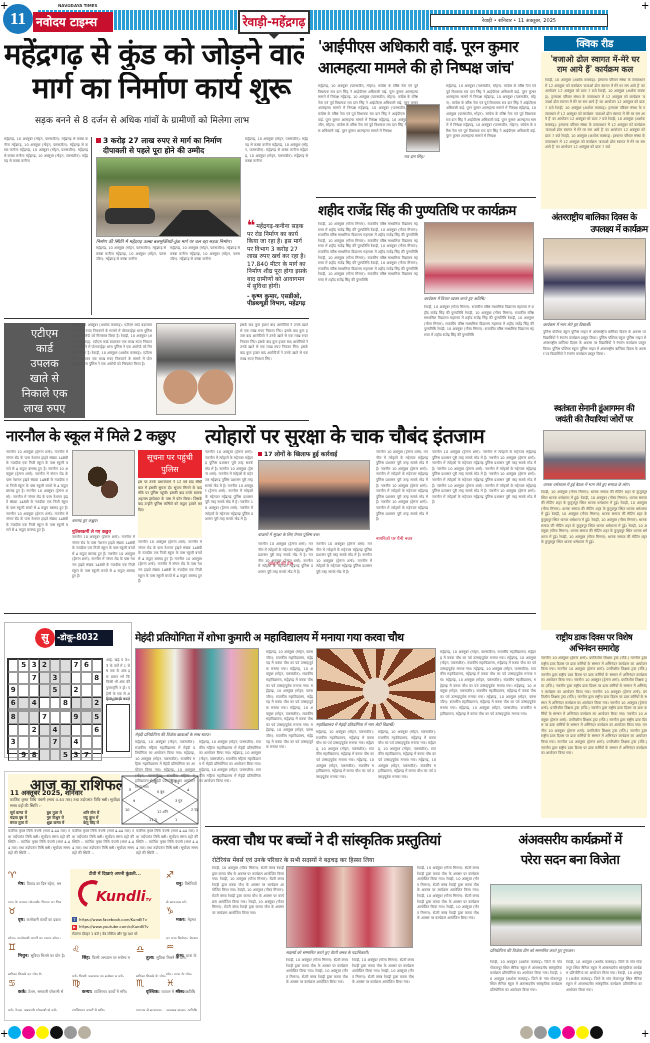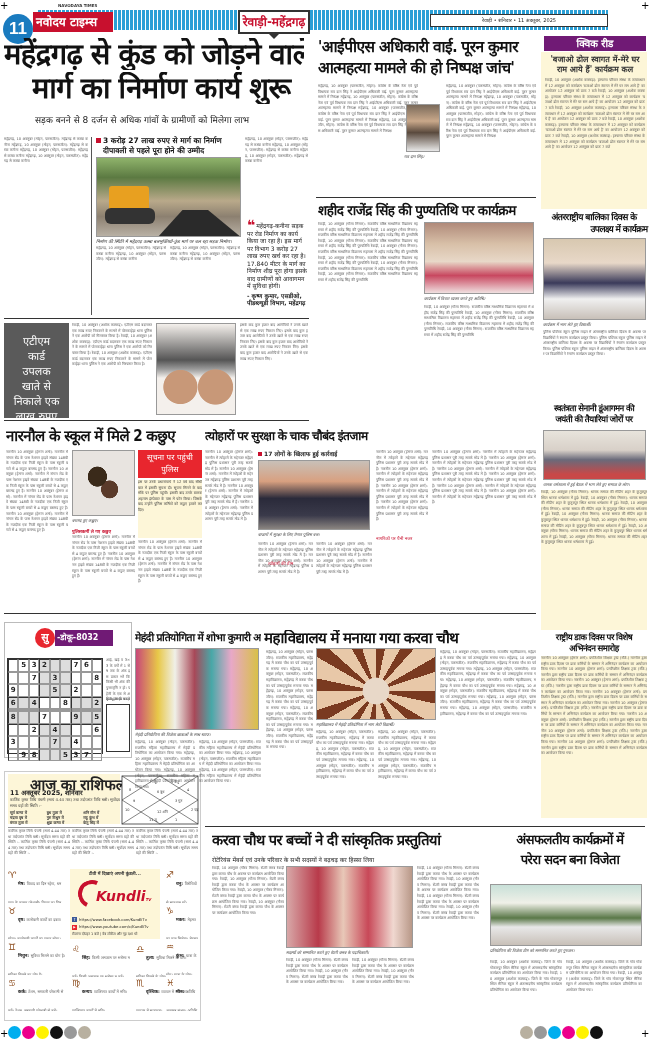--- a/index.html
+++ b/index.html
@@ -10,21 +10,21 @@
 .hl{font-family:"DejaVu Sans Condensed","DejaVu Sans",sans-serif;font-weight:bold;color:#111;letter-spacing:-0.5px;white-space:nowrap;overflow:hidden}
 .photo{overflow:hidden;border:1px solid #999}
 .cap{font-size:4.5px;font-style:italic;color:#333;white-space:nowrap;overflow:hidden}
 .rule{background:#333;height:1px}
 .vrule{background:#555;width:1px}
 .box-y{background:#fdf6d8}
 .crop{position:absolute;font-size:10px;color:#000}
 .dot{display:inline-block;width:13px;height:13px;border-radius:50%;margin-right:1px}
 
 #hdr-band{left:38px;top:10px;width:570px;height:20px;background:repeating-linear-gradient(90deg,#2a9fd6 0 3px,#fff 3px 4px)}
-#logo-circle{left:3px;top:14px;width:30px;height:30px;border-radius:50%;background:#1a7bbf;color:#fff;font-weight:bold;font-size:17px;text-align:center;line-height:30px;font-family:Liberation Sans, sans-serif}
+#logo-circle{left:3px;top:4px;width:30px;height:30px;border-radius:50%;background:#1a7bbf;color:#fff;font-weight:bold;font-size:17px;text-align:center;line-height:30px;font-family:Liberation Serif, serif}
 #logo-box{left:33px;top:12px;width:80px;height:20px;background:#c8102e;color:#fff;font-weight:bold;font-size:12px;line-height:20px;padding-left:3px;white-space:nowrap;overflow:hidden}
 #logo-tag{left:58px;top:3px;font-size:4px;color:#333;font-weight:bold}
 #edition{left:238px;top:10px;width:72px;height:24px;background:#fff;border:2px solid #333;color:#c8102e;font-weight:bold;font-size:12px;text-align:center;line-height:20px;white-space:nowrap}
 #edition:after{content:"";position:absolute;left:28px;bottom:-7px;border:6px solid transparent;border-top-color:#333;border-bottom:0}
 #dateline{left:430px;top:14px;width:178px;height:13px;background:#fff;border:1px solid #333;font-size:5px;line-height:11px;text-align:center;color:#222;white-space:nowrap}
 
 #sudoku{left:7px;top:658px;width:96px;height:96px;border:1.5px solid #333;display:grid;grid-template-columns:repeat(9,1fr);grid-template-rows:repeat(9,1fr)}
 #sudoku .c{border:0.5px solid #999;font-size:7px;font-weight:bold;text-align:center;line-height:10.5px;color:#222}
 #sudoku .g{background:#ddd}
 </style>
@@ -71,21 +71,21 @@
 <div class="rule abs" style="left:4px;top:318px;width:305px"></div>
 
 <div class="abs hl" style="left:318px;top:37px;width:218px;font-size:15.5px;line-height:20px">'आईपीएस अधिकारी वाई. पूरन कुमार</div>
 <div class="abs hl" style="left:318px;top:58px;width:218px;font-size:15.5px;line-height:20px">आत्महत्या मामले की हो निष्पक्ष जांच'</div>
 <div class="abs txt" style="left:318px;top:84px;width:100px;height:110px"><span>महेंद्रगढ़, 10 अक्तूबर (पारसजीत, मोहन): कांग्रेस के वरिष्ठ नेता एवं पूर्व विधायक राव दान सिंह ने आईपीएस अधिकारी वाई. पूरन कुमार आत्महत्या मामले में निष्पक्ष</span> <span>महेंद्रगढ़, 10 अक्तूबर (पारसजीत, मोहन): कांग्रेस के वरिष्ठ नेता एवं पूर्व विधायक राव दान सिंह ने आईपीएस अधिकारी वाई. पूरन कुमार आत्महत्या मामले में निष्पक्ष</span> <span>महेंद्रगढ़, 10 अक्तूबर (पारसजीत, मोहन): कांग्रेस के वरिष्ठ नेता एवं पूर्व विधायक राव दान सिंह ने आईपीएस अधिकारी वाई. पूरन कुमार आत्महत्या मामले में निष्पक्ष</span> <span>महेंद्रगढ़, 10 अक्तूबर (पारसजीत, मोहन): कांग्रेस के वरिष्ठ नेता एवं पूर्व विधायक राव दान सिंह ने आईपीएस अधिकारी वाई. पूरन कुमार आत्महत्या मामले में निष्पक्ष</span></div>
 <div class="abs photo" style="left:406px;top:104px;width:34px;height:48px;background:linear-gradient(180deg,#7a6a5a 0%,#c9a88a 35%,#5a4a3e 60%,#e8e8e8 100%)"></div>
 <div class="abs cap" style="left:404px;top:154px;width:40px;font-size:4px">राव दान सिंह।</div>
 <div class="abs txt" style="left:446px;top:84px;width:90px;height:110px"><span>महेंद्रगढ़, 10 अक्तूबर (पारसजीत, मोहन): कांग्रेस के वरिष्ठ नेता एवं पूर्व विधायक राव दान सिंह ने आईपीएस अधिकारी वाई. पूरन कुमार आत्महत्या मामले में निष्पक्ष</span> <span>महेंद्रगढ़, 10 अक्तूबर (पारसजीत, मोहन): कांग्रेस के वरिष्ठ नेता एवं पूर्व विधायक राव दान सिंह ने आईपीएस अधिकारी वाई. पूरन कुमार आत्महत्या मामले में निष्पक्ष</span> <span>महेंद्रगढ़, 10 अक्तूबर (पारसजीत, मोहन): कांग्रेस के वरिष्ठ नेता एवं पूर्व विधायक राव दान सिंह ने आईपीएस अधिकारी वाई. पूरन कुमार आत्महत्या मामले में निष्पक्ष</span> <span>महेंद्रगढ़, 10 अक्तूबर (पारसजीत, मोहन): कांग्रेस के वरिष्ठ नेता एवं पूर्व विधायक राव दान सिंह ने आईपीएस अधिकारी वाई. पूरन कुमार आत्महत्या मामले में निष्पक्ष</span></div>
 <div class="rule abs" style="left:316px;top:197px;width:220px"></div>
 
-<div class="abs" style="left:544px;top:36px;width:102px;height:15px;background:#701a75;color:#fff;font-weight:bold;font-size:10px;text-align:center;line-height:15px">क्विक रीड</div>
+<div class="abs" style="left:544px;top:36px;width:102px;height:15px;background:#0369a1;color:#fff;font-weight:bold;font-size:10px;text-align:center;line-height:15px">क्विक रीड</div>
 <div class="abs box-y" style="left:541px;top:52px;width:106px;height:157px"></div>
 <div class="abs" style="left:545px;top:55px;width:100px;font-size:8px;line-height:10px;font-weight:bold;color:#333;text-align:center">'बजाओ ढोल स्वागत में-मेरे घर राम आये हैं' कार्यक्रम कल</div>
 <div class="abs txt" style="left:545px;top:78px;width:100px;height:128px"><span>रेवाड़ी, 10 अक्तूबर (अशोक कक्कड़): हरयाणा परिवार संस्था के तत्वावधान में 12 अक्तूबर को कार्यक्रम 'बजाओ ढोल स्वागत में मेरे घर राम आये हैं' का आयोजन 12 अक्तूबर को प्रातः 7 बजे</span> <span>रेवाड़ी, 10 अक्तूबर (अशोक कक्कड़): हरयाणा परिवार संस्था के तत्वावधान में 12 अक्तूबर को कार्यक्रम 'बजाओ ढोल स्वागत में मेरे घर राम आये हैं' का आयोजन 12 अक्तूबर को प्रातः 7 बजे</span> <span>रेवाड़ी, 10 अक्तूबर (अशोक कक्कड़): हरयाणा परिवार संस्था के तत्वावधान में 12 अक्तूबर को कार्यक्रम 'बजाओ ढोल स्वागत में मेरे घर राम आये हैं' का आयोजन 12 अक्तूबर को प्रातः 7 बजे</span> <span>रेवाड़ी, 10 अक्तूबर (अशोक कक्कड़): हरयाणा परिवार संस्था के तत्वावधान में 12 अक्तूबर को कार्यक्रम 'बजाओ ढोल स्वागत में मेरे घर राम आये हैं' का आयोजन 12 अक्तूबर को प्रातः 7 बजे</span> <span>रेवाड़ी, 10 अक्तूबर (अशोक कक्कड़): हरयाणा परिवार संस्था के तत्वावधान में 12 अक्तूबर को कार्यक्रम 'बजाओ ढोल स्वागत में मेरे घर राम आये हैं' का आयोजन 12 अक्तूबर को प्रातः 7 बजे</span></div>
 
 <div class="abs hl" style="left:318px;top:201px;width:218px;font-size:13.5px;line-height:18px">शहीद राजेंद्र सिंह की पुण्यतिथि पर कार्यक्रम</div>
 <div class="abs txt" style="left:318px;top:222px;width:100px;height:195px"><span>रेवाड़ी, 10 अक्तूबर (गौरव मित्तल): राजकीय वरिष्ठ माध्यमिक विद्यालय महराणा में शहीद राजेंद्र सिंह की पुण्यतिथि</span> <span>रेवाड़ी, 10 अक्तूबर (गौरव मित्तल): राजकीय वरिष्ठ माध्यमिक विद्यालय महराणा में शहीद राजेंद्र सिंह की पुण्यतिथि</span> <span>रेवाड़ी, 10 अक्तूबर (गौरव मित्तल): राजकीय वरिष्ठ माध्यमिक विद्यालय महराणा में शहीद राजेंद्र सिंह की पुण्यतिथि</span> <span>रेवाड़ी, 10 अक्तूबर (गौरव मित्तल): राजकीय वरिष्ठ माध्यमिक विद्यालय महराणा में शहीद राजेंद्र सिंह की पुण्यतिथि</span> <span>रेवाड़ी, 10 अक्तूबर (गौरव मित्तल): राजकीय वरिष्ठ माध्यमिक विद्यालय महराणा में शहीद राजेंद्र सिंह की पुण्यतिथि</span> <span>रेवाड़ी, 10 अक्तूबर (गौरव मित्तल): राजकीय वरिष्ठ माध्यमिक विद्यालय महराणा में शहीद राजेंद्र सिंह की पुण्यतिथि</span> <span>रेवाड़ी, 10 अक्तूबर (गौरव मित्तल): राजकीय वरिष्ठ माध्यमिक विद्यालय महराणा में शहीद राजेंद्र सिंह की पुण्यतिथि</span></div>
 <div class="abs photo" style="left:424px;top:222px;width:110px;height:72px;background:linear-gradient(180deg,#b08a7a 0%,#d8c0a8 30%,#e8d8c8 55%,#c84860 75%,#f0e0e0 100%)"></div>
 <div class="abs cap" style="left:424px;top:296px;width:110px;font-size:4px">कार्यक्रम में विचार व्यक्त करते हुए अतिथि।</div>
 <div class="abs txt" style="left:424px;top:305px;width:110px;height:112px"><span>रेवाड़ी, 10 अक्तूबर (गौरव मित्तल): राजकीय वरिष्ठ माध्यमिक विद्यालय महराणा में शहीद राजेंद्र सिंह की पुण्यतिथि</span> <span>रेवाड़ी, 10 अक्तूबर (गौरव मित्तल): राजकीय वरिष्ठ माध्यमिक विद्यालय महराणा में शहीद राजेंद्र सिंह की पुण्यतिथि</span> <span>रेवाड़ी, 10 अक्तूबर (गौरव मित्तल): राजकीय वरिष्ठ माध्यमिक विद्यालय महराणा में शहीद राजेंद्र सिंह की पुण्यतिथि</span> <span>रेवाड़ी, 10 अक्तूबर (गौरव मित्तल): राजकीय वरिष्ठ माध्यमिक विद्यालय महराणा में शहीद राजेंद्र सिंह की पुण्यतिथि</span></div>
 
@@ -98,21 +98,21 @@
 <div class="abs hl" style="left:541px;top:403px;width:106px;font-size:8.5px;line-height:11px;text-align:center">स्वतंत्रता सेनानी डूंआगमन की</div>
 <div class="abs hl" style="left:541px;top:414px;width:106px;font-size:8.5px;line-height:11px;text-align:center">जयंती की तैयारियां जोरों पर</div>
 <div class="abs photo" style="left:543px;top:430px;width:103px;height:50px;background:linear-gradient(180deg,#e8e4dc 0%,#d8d0c8 40%,#6a6a7a 60%,#c84848 90%)"></div>
 <div class="abs cap" style="left:543px;top:482px;width:103px;font-size:4px">धानक धर्मशाला में हुई बैठक में भाग लेते हुए समाज के लोग।</div>
 <div class="abs txt box-y" style="left:541px;top:490px;width:106px;height:140px"><span>रेवाड़ी, 10 अक्तूबर (गौरव मित्तल): धानक समाज की मीटिंग शहर के कुतुबपुर स्थित धानक धर्मशाला में हुई।</span> <span>रेवाड़ी, 10 अक्तूबर (गौरव मित्तल): धानक समाज की मीटिंग शहर के कुतुबपुर स्थित धानक धर्मशाला में हुई।</span> <span>रेवाड़ी, 10 अक्तूबर (गौरव मित्तल): धानक समाज की मीटिंग शहर के कुतुबपुर स्थित धानक धर्मशाला में हुई।</span> <span>रेवाड़ी, 10 अक्तूबर (गौरव मित्तल): धानक समाज की मीटिंग शहर के कुतुबपुर स्थित धानक धर्मशाला में हुई।</span> <span>रेवाड़ी, 10 अक्तूबर (गौरव मित्तल): धानक समाज की मीटिंग शहर के कुतुबपुर स्थित धानक धर्मशाला में हुई।</span> <span>रेवाड़ी, 10 अक्तूबर (गौरव मित्तल): धानक समाज की मीटिंग शहर के कुतुबपुर स्थित धानक धर्मशाला में हुई।</span> <span>रेवाड़ी, 10 अक्तूबर (गौरव मित्तल): धानक समाज की मीटिंग शहर के कुतुबपुर स्थित धानक धर्मशाला में हुई।</span></div>
 
 <div class="abs hl" style="left:541px;top:632px;width:106px;font-size:8.5px;line-height:11px;text-align:center">राष्ट्रीय डाक दिवस पर विशेष</div>
 <div class="abs hl" style="left:541px;top:643px;width:106px;font-size:8.5px;line-height:11px;text-align:center">अभिनंदन समारोह</div>
 <div class="abs txt box-y" style="left:541px;top:656px;width:106px;height:162px"><span>नारनौल 10 अक्तूबर (हेमन्त शर्मा): प्रगतिशील शिक्षक ट्रस्ट (रजि.) नारनौल द्वारा राष्ट्रीय डाक दिवस पर डाक कर्मियों के सम्मान में अभिनंदन कार्यक्रम का आयोजन किया गया।</span> <span>नारनौल 10 अक्तूबर (हेमन्त शर्मा): प्रगतिशील शिक्षक ट्रस्ट (रजि.) नारनौल द्वारा राष्ट्रीय डाक दिवस पर डाक कर्मियों के सम्मान में अभिनंदन कार्यक्रम का आयोजन किया गया।</span> <span>नारनौल 10 अक्तूबर (हेमन्त शर्मा): प्रगतिशील शिक्षक ट्रस्ट (रजि.) नारनौल द्वारा राष्ट्रीय डाक दिवस पर डाक कर्मियों के सम्मान में अभिनंदन कार्यक्रम का आयोजन किया गया।</span> <span>नारनौल 10 अक्तूबर (हेमन्त शर्मा): प्रगतिशील शिक्षक ट्रस्ट (रजि.) नारनौल द्वारा राष्ट्रीय डाक दिवस पर डाक कर्मियों के सम्मान में अभिनंदन कार्यक्रम का आयोजन किया गया।</span> <span>नारनौल 10 अक्तूबर (हेमन्त शर्मा): प्रगतिशील शिक्षक ट्रस्ट (रजि.) नारनौल द्वारा राष्ट्रीय डाक दिवस पर डाक कर्मियों के सम्मान में अभिनंदन कार्यक्रम का आयोजन किया गया।</span> <span>नारनौल 10 अक्तूबर (हेमन्त शर्मा): प्रगतिशील शिक्षक ट्रस्ट (रजि.) नारनौल द्वारा राष्ट्रीय डाक दिवस पर डाक कर्मियों के सम्मान में अभिनंदन कार्यक्रम का आयोजन किया गया।</span> <span>नारनौल 10 अक्तूबर (हेमन्त शर्मा): प्रगतिशील शिक्षक ट्रस्ट (रजि.) नारनौल द्वारा राष्ट्रीय डाक दिवस पर डाक कर्मियों के सम्मान में अभिनंदन कार्यक्रम का आयोजन किया गया।</span> <span>नारनौल 10 अक्तूबर (हेमन्त शर्मा): प्रगतिशील शिक्षक ट्रस्ट (रजि.) नारनौल द्वारा राष्ट्रीय डाक दिवस पर डाक कर्मियों के सम्मान में अभिनंदन कार्यक्रम का आयोजन किया गया।</span></div>
 
-<div class="abs" style="left:4px;top:323px;width:65px;height:95px;background:#5a5a5a;color:#fff;text-align:center;font-size:11px;line-height:15px;padding-top:11px">
+<div class="abs" style="left:4px;top:323px;width:81px;height:95px;background:#5a5a5a;color:#fff;text-align:center;font-size:11px;line-height:15px;padding-top:3px">
   <div>एटीएम</div>
   <div>कार्ड</div>
   <div>उपलक</div>
   <div>खाते से</div>
   <div>निकाले एक</div>
   <div>लाख रुपए</div>
 </div>
 <div class="abs txt" style="left:72px;top:323px;width:80px;height:95px"><span>रेवाड़ी, 10 अक्तूबर (अशोक कक्कड़): एटीएम कार्ड बदलकर एक लाख रुपए निकालने के मामले में पोलकाहेड़ा थाना पुलिस ने एक आरोपी को गिरफ्तार किया है।</span> <span>रेवाड़ी, 10 अक्तूबर (अशोक कक्कड़): एटीएम कार्ड बदलकर एक लाख रुपए निकालने के मामले में पोलकाहेड़ा थाना पुलिस ने एक आरोपी को गिरफ्तार किया है।</span> <span>रेवाड़ी, 10 अक्तूबर (अशोक कक्कड़): एटीएम कार्ड बदलकर एक लाख रुपए निकालने के मामले में पोलकाहेड़ा थाना पुलिस ने एक आरोपी को गिरफ्तार किया है।</span></div>
 <div class="abs photo" style="left:156px;top:323px;width:80px;height:92px;background:radial-gradient(circle at 30% 70%,#c89878 0 20%,transparent 21%),radial-gradient(circle at 75% 70%,#c89878 0 20%,transparent 21%),linear-gradient(180deg,#f4f0ec 0%,#555 40%,#999 50%,#f4f0ec 60%)"></div>
 <div class="abs txt" style="left:240px;top:323px;width:68px;height:95px"><span>इसके बाद कुल हजार बाद आरोपियों ने उनके खाते से एक लाख रुपए निकाल लिए।</span> <span>इसके बाद कुल हजार बाद आरोपियों ने उनके खाते से एक लाख रुपए निकाल लिए।</span> <span>इसके बाद कुल हजार बाद आरोपियों ने उनके खाते से एक लाख रुपए निकाल लिए।</span> <span>इसके बाद कुल हजार बाद आरोपियों ने उनके खाते से एक लाख रुपए निकाल लिए।</span></div>
@@ -121,36 +121,36 @@
 <div class="abs hl" style="left:6px;top:425px;width:195px;font-size:15px;line-height:22px">नारनौल के स्कूल में मिले 2 कछुए</div>
 <div class="abs txt" style="left:6px;top:450px;width:62px;height:160px"><span>नारनौल 10 अक्तूबर (हेमन्त शर्मा): नारनौल में नांगल रोड के पास नेशनल हाइवे संख्या 148बी के नजदीक एक निजी स्कूल के पास स्कूली बच्चों से 4 कछुए बरामद हुए हैं।</span> <span>नारनौल 10 अक्तूबर (हेमन्त शर्मा): नारनौल में नांगल रोड के पास नेशनल हाइवे संख्या 148बी के नजदीक एक निजी स्कूल के पास स्कूली बच्चों से 4 कछुए बरामद हुए हैं।</span> <span>नारनौल 10 अक्तूबर (हेमन्त शर्मा): नारनौल में नांगल रोड के पास नेशनल हाइवे संख्या 148बी के नजदीक एक निजी स्कूल के पास स्कूली बच्चों से 4 कछुए बरामद हुए हैं।</span> <span>नारनौल 10 अक्तूबर (हेमन्त शर्मा): नारनौल में नांगल रोड के पास नेशनल हाइवे संख्या 148बी के नजदीक एक निजी स्कूल के पास स्कूली बच्चों से 4 कछुए बरामद हुए हैं।</span></div>
 <div class="abs photo" style="left:72px;top:450px;width:63px;height:66px;background:radial-gradient(ellipse at 40% 40%,#3a2a1a 0 18%,transparent 19%),radial-gradient(ellipse at 60% 60%,#5a3a2a 0 16%,transparent 17%),#e8e4e0"></div>
 <div class="abs cap" style="left:72px;top:518px;width:63px;font-size:4px">बरामद हुए कछुए।</div>
 <div class="abs" style="left:72px;top:528px;width:63px;font-size:4.5px;color:#c8102e;font-weight:bold;white-space:nowrap;overflow:hidden">पुलिसकर्मी ले गए कछुए</div>
 <div class="abs txt" style="left:72px;top:535px;width:63px;height:75px"><span>नारनौल 10 अक्तूबर (हेमन्त शर्मा): नारनौल में नांगल रोड के पास नेशनल हाइवे संख्या 148बी के नजदीक एक निजी स्कूल के पास स्कूली बच्चों से 4 कछुए बरामद हुए हैं।</span> <span>नारनौल 10 अक्तूबर (हेमन्त शर्मा): नारनौल में नांगल रोड के पास नेशनल हाइवे संख्या 148बी के नजदीक एक निजी स्कूल के पास स्कूली बच्चों से 4 कछुए बरामद हुए हैं।</span></div>
 <div class="abs" style="left:138px;top:450px;width:64px;height:28px;background:#e8262e;color:#fff;font-size:8px;line-height:12px;text-align:center;padding-top:2px">सूचना पर पहुंची पुलिस</div>
 <div class="abs txt box-y" style="left:138px;top:480px;width:64px;height:58px;color:#333">इस पर उनके प्रधानाचार्य ने 12 वर्ष बाद सीधी बात में इसकी सूचना दी। सूचना मिलने के बाद मौके पर पुलिस पहुंची। इसकी बाद उनके बालक अहनाम इंस्पेक्टर के पास में फोन किया। जिसके बाद उन्होंने पुलिस कर्मियों को कछुए हवाले कर दिए।</div>
 <div class="abs txt" style="left:138px;top:540px;width:64px;height:70px"><span>नारनौल 10 अक्तूबर (हेमन्त शर्मा): नारनौल में नांगल रोड के पास नेशनल हाइवे संख्या 148बी के नजदीक एक निजी स्कूल के पास स्कूली बच्चों से 4 कछुए बरामद हुए हैं।</span> <span>नारनौल 10 अक्तूबर (हेमन्त शर्मा): नारनौल में नांगल रोड के पास नेशनल हाइवे संख्या 148बी के नजदीक एक निजी स्कूल के पास स्कूली बच्चों से 4 कछुए बरामद हुए हैं।</span></div>
 
-<div class="abs hl" style="left:205px;top:425px;width:330px;font-size:12px;line-height:22px">त्योहारों पर सुरक्षा के चाक चौबंद इंतजाम</div>
+<div class="abs hl" style="left:205px;top:425px;width:330px;font-size:20px;line-height:22px">त्योहारों पर सुरक्षा के चाक चौबंद इंतजाम</div>
 <div class="abs txt" style="left:205px;top:450px;width:48px;height:160px"><span>नारनौल 10 अक्तूबर (हेमन्त शर्मा): नारनौल में त्योहारों के मद्देनजर महेंद्रगढ़ पुलिस प्रशासन पूरी तरह सतर्क मोड में है।</span> <span>नारनौल 10 अक्तूबर (हेमन्त शर्मा): नारनौल में त्योहारों के मद्देनजर महेंद्रगढ़ पुलिस प्रशासन पूरी तरह सतर्क मोड में है।</span> <span>नारनौल 10 अक्तूबर (हेमन्त शर्मा): नारनौल में त्योहारों के मद्देनजर महेंद्रगढ़ पुलिस प्रशासन पूरी तरह सतर्क मोड में है।</span> <span>नारनौल 10 अक्तूबर (हेमन्त शर्मा): नारनौल में त्योहारों के मद्देनजर महेंद्रगढ़ पुलिस प्रशासन पूरी तरह सतर्क मोड में है।</span></div>
 <div class="abs" style="left:258px;top:450px;width:120px;font-size:6px;font-weight:bold;white-space:nowrap"><span style="display:inline-block;width:4px;height:4px;background:#c8102e;margin-right:2px"></span><span>17 लोगों के खिलाफ हुई कार्रवाई</span></div>
 <div class="abs photo" style="left:258px;top:460px;width:112px;height:70px;background:linear-gradient(180deg,#c8c0b8 0%,#d8a080 30%,#2a2a3a 55%,#3a3a4a 80%,#8a8480 100%)"></div>
 <div class="abs cap" style="left:258px;top:532px;width:112px;font-size:4px">बाजारों में सुरक्षा के लिए तैनात पुलिस बल।</div>
 <div class="abs txt" style="left:258px;top:542px;width:55px;height:68px"><span>नारनौल 10 अक्तूबर (हेमन्त शर्मा): नारनौल में त्योहारों के मद्देनजर महेंद्रगढ़ पुलिस प्रशासन पूरी तरह सतर्क मोड में है।</span> <span>नारनौल 10 अक्तूबर (हेमन्त शर्मा): नारनौल में त्योहारों के मद्देनजर महेंद्रगढ़ पुलिस प्रशासन पूरी तरह सतर्क मोड में है।</span></div>
 <div class="abs" style="left:268px;top:560px;width:40px;font-size:4.5px;color:#c8102e;white-space:nowrap">त्योहारों की टीम</div>
 <div class="abs txt" style="left:316px;top:542px;width:56px;height:68px"><span>नारनौल 10 अक्तूबर (हेमन्त शर्मा): नारनौल में त्योहारों के मद्देनजर महेंद्रगढ़ पुलिस प्रशासन पूरी तरह सतर्क मोड में है।</span> <span>नारनौल 10 अक्तूबर (हेमन्त शर्मा): नारनौल में त्योहारों के मद्देनजर महेंद्रगढ़ पुलिस प्रशासन पूरी तरह सतर्क मोड में है।</span></div>
 <div class="abs txt" style="left:376px;top:450px;width:52px;height:160px"><span>नारनौल 10 अक्तूबर (हेमन्त शर्मा): नारनौल में त्योहारों के मद्देनजर महेंद्रगढ़ पुलिस प्रशासन पूरी तरह सतर्क मोड में है।</span> <span>नारनौल 10 अक्तूबर (हेमन्त शर्मा): नारनौल में त्योहारों के मद्देनजर महेंद्रगढ़ पुलिस प्रशासन पूरी तरह सतर्क मोड में है।</span> <span>नारनौल 10 अक्तूबर (हेमन्त शर्मा): नारनौल में त्योहारों के मद्देनजर महेंद्रगढ़ पुलिस प्रशासन पूरी तरह सतर्क मोड में है।</span> <span>नारनौल 10 अक्तूबर (हेमन्त शर्मा): नारनौल में त्योहारों के मद्देनजर महेंद्रगढ़ पुलिस प्रशासन पूरी तरह सतर्क मोड में है।</span></div>
 <div class="abs" style="left:376px;top:535px;width:55px;font-size:4.5px;color:#c8102e;white-space:nowrap">नागरिकों पर पैनी नजर</div>
 <div class="abs txt" style="left:432px;top:450px;width:104px;height:160px"><span>नारनौल 10 अक्तूबर (हेमन्त शर्मा): नारनौल में त्योहारों के मद्देनजर महेंद्रगढ़ पुलिस प्रशासन पूरी तरह सतर्क मोड में है।</span> <span>नारनौल 10 अक्तूबर (हेमन्त शर्मा): नारनौल में त्योहारों के मद्देनजर महेंद्रगढ़ पुलिस प्रशासन पूरी तरह सतर्क मोड में है।</span> <span>नारनौल 10 अक्तूबर (हेमन्त शर्मा): नारनौल में त्योहारों के मद्देनजर महेंद्रगढ़ पुलिस प्रशासन पूरी तरह सतर्क मोड में है।</span> <span>नारनौल 10 अक्तूबर (हेमन्त शर्मा): नारनौल में त्योहारों के मद्देनजर महेंद्रगढ़ पुलिस प्रशासन पूरी तरह सतर्क मोड में है।</span> <span>नारनौल 10 अक्तूबर (हेमन्त शर्मा): नारनौल में त्योहारों के मद्देनजर महेंद्रगढ़ पुलिस प्रशासन पूरी तरह सतर्क मोड में है।</span> <span>नारनौल 10 अक्तूबर (हेमन्त शर्मा): नारनौल में त्योहारों के मद्देनजर महेंद्रगढ़ पुलिस प्रशासन पूरी तरह सतर्क मोड में है।</span></div>
 <div class="rule abs" style="left:4px;top:613px;width:532px"></div>
 
 <div class="abs" style="left:4px;top:622px;width:128px;height:136px;border:1px solid #bbb"></div>
 <div class="abs" style="left:35px;top:628px;width:20px;height:20px;border-radius:50%;background:#e8262e;color:#fff;font-weight:bold;font-size:11px;text-align:center;line-height:20px">सु</div>
-<div class="abs" style="left:55px;top:630px;width:58px;height:16px;background:#701a75;color:#fff;font-weight:bold;font-size:8px;line-height:16px;padding-left:2px;white-space:nowrap">-डोकू-8032</div>
+<div class="abs" style="left:55px;top:630px;width:58px;height:16px;background:#0f172a;color:#fff;font-weight:bold;font-size:8px;line-height:16px;padding-left:2px;white-space:nowrap">-डोकू-8032</div>
 <div id="sudoku" class="abs">
     <div class="c" style="border-left: 1px solid rgb(51, 51, 51); border-top: 1px solid rgb(51, 51, 51);"></div>
     <div class="c" style="border-top: 1px solid rgb(51, 51, 51);">5</div>
     <div class="c" style="border-top: 1px solid rgb(51, 51, 51);">3</div>
     <div class="c g" style="border-left: 1px solid rgb(51, 51, 51); border-top: 1px solid rgb(51, 51, 51);">2</div>
     <div class="c g" style="border-top: 1px solid rgb(51, 51, 51);"></div>
     <div class="c g" style="border-top: 1px solid rgb(51, 51, 51);"></div>
     <div class="c" style="border-left: 1px solid rgb(51, 51, 51); border-top: 1px solid rgb(51, 51, 51);">7</div>
     <div class="c" style="border-top: 1px solid rgb(51, 51, 51);">6</div>
     <div class="c" style="border-top: 1px solid rgb(51, 51, 51);"></div>
@@ -294,39 +294,39 @@
     <div class="abs" style="left: 166px; top: 942px; width: 33px; height: 33px; overflow: hidden;"><span style="font-size: 9px; color: rgb(139, 74, 26); float: left; margin-right: 2px; line-height: 10px;">♒</span><span style="font-size: 4.5px; font-weight: bold; color: rgb(34, 34, 34);">कुंभ: </span><span style="font-size: 3.8px; line-height: 5.4px; color: rgb(85, 85, 85);">यात्रा के योग। यात्रा के योग।</span></div>
     <div class="abs" style="left: 166px; top: 978px; width: 33px; height: 33px; overflow: hidden;"><span style="font-size: 9px; color: rgb(139, 74, 26); float: left; margin-right: 2px; line-height: 10px;">♓</span><span style="font-size: 4.5px; font-weight: bold; color: rgb(34, 34, 34);">मीन: </span><span style="font-size: 3.8px; line-height: 5.4px; color: rgb(85, 85, 85);">अतिथि आगमन संभव। अतिथि आगमन संभव।</span></div>
   </div>
 
 <div class="abs hl" style="left:135px;top:630px;width:126px;font-size:10.5px;line-height:14px">मेहंदी प्रतियोगिता में शोभा कुमारी अव्वल</div>
 <div class="abs photo" style="left:135px;top:648px;width:124px;height:82px;background:linear-gradient(90deg,#c84878 0%,#e8c848 18%,#f0f0e8 32%,#a84858 48%,#48a8a8 62%,#e8a8c8 78%,#d8c048 100%)"></div>
 <div class="abs cap" style="left:135px;top:732px;width:124px;font-size:4px">मेहंदी प्रतियोगिता की विजेता छात्राओं के साथ स्टाफ।</div>
 <div class="abs txt" style="left:135px;top:740px;width:60px;height:85px"><span>महेंद्रगढ़, 10 अक्तूबर (मोहन, पारसजीत): राजकीय महिला महाविद्यालय में मेहंदी प्रतियोगिता का आयोजन किया गया।</span> <span>महेंद्रगढ़, 10 अक्तूबर (मोहन, पारसजीत): राजकीय महिला महाविद्यालय में मेहंदी प्रतियोगिता का आयोजन किया गया।</span> <span>महेंद्रगढ़, 10 अक्तूबर (मोहन, पारसजीत): राजकीय महिला महाविद्यालय में मेहंदी प्रतियोगिता का आयोजन किया गया।</span></div>
 <div class="abs txt" style="left:199px;top:740px;width:62px;height:85px"><span>महेंद्रगढ़, 10 अक्तूबर (मोहन, पारसजीत): राजकीय महिला महाविद्यालय में मेहंदी प्रतियोगिता का आयोजन किया गया।</span> <span>महेंद्रगढ़, 10 अक्तूबर (मोहन, पारसजीत): राजकीय महिला महाविद्यालय में मेहंदी प्रतियोगिता का आयोजन किया गया।</span> <span>महेंद्रगढ़, 10 अक्तूबर (मोहन, पारसजीत): राजकीय महिला महाविद्यालय में मेहंदी प्रतियोगिता का आयोजन किया गया।</span></div>
 
-<div class="abs hl" style="left:264px;top:630px;width:272px;font-size:15px;line-height:16px">महाविद्यालय में मनाया गया करवा चौथ</div>
+<div class="abs hl" style="left:264px;top:630px;width:272px;font-size:11px;line-height:16px">महाविद्यालय में मनाया गया करवा चौथ</div>
 <div class="abs txt" style="left:266px;top:650px;width:47px;height:175px"><span>महेंद्रगढ़, 10 अक्तूबर (मोहन, पारसजीत): राजकीय महाविद्यालय, महेंद्रगढ़ में करवा चौथ का पर्व उत्साहपूर्वक मनाया गया।</span> <span>महेंद्रगढ़, 10 अक्तूबर (मोहन, पारसजीत): राजकीय महाविद्यालय, महेंद्रगढ़ में करवा चौथ का पर्व उत्साहपूर्वक मनाया गया।</span> <span>महेंद्रगढ़, 10 अक्तूबर (मोहन, पारसजीत): राजकीय महाविद्यालय, महेंद्रगढ़ में करवा चौथ का पर्व उत्साहपूर्वक मनाया गया।</span> <span>महेंद्रगढ़, 10 अक्तूबर (मोहन, पारसजीत): राजकीय महाविद्यालय, महेंद्रगढ़ में करवा चौथ का पर्व उत्साहपूर्वक मनाया गया।</span> <span>महेंद्रगढ़, 10 अक्तूबर (मोहन, पारसजीत): राजकीय महाविद्यालय, महेंद्रगढ़ में करवा चौथ का पर्व उत्साहपूर्वक मनाया गया।</span></div>
 <div class="abs photo" style="left:316px;top:648px;width:120px;height:72px;background:radial-gradient(circle at 50% 60%,#e8d8c8 0 18%,transparent 19%),repeating-conic-gradient(from 0deg at 50% 60%,#7a3a20 0 12deg,#e8c8a8 12deg 30deg)"></div>
 <div class="abs cap" style="left:316px;top:722px;width:120px;font-size:4px">महाविद्यालय में मेहंदी प्रतियोगिता में भाग लेती विद्यार्थी।</div>
 <div class="abs txt" style="left:316px;top:730px;width:58px;height:95px"><span>महेंद्रगढ़, 10 अक्तूबर (मोहन, पारसजीत): राजकीय महाविद्यालय, महेंद्रगढ़ में करवा चौथ का पर्व उत्साहपूर्वक मनाया गया।</span> <span>महेंद्रगढ़, 10 अक्तूबर (मोहन, पारसजीत): राजकीय महाविद्यालय, महेंद्रगढ़ में करवा चौथ का पर्व उत्साहपूर्वक मनाया गया।</span> <span>महेंद्रगढ़, 10 अक्तूबर (मोहन, पारसजीत): राजकीय महाविद्यालय, महेंद्रगढ़ में करवा चौथ का पर्व उत्साहपूर्वक मनाया गया।</span></div>
 <div class="abs txt" style="left:378px;top:730px;width:58px;height:95px"><span>महेंद्रगढ़, 10 अक्तूबर (मोहन, पारसजीत): राजकीय महाविद्यालय, महेंद्रगढ़ में करवा चौथ का पर्व उत्साहपूर्वक मनाया गया।</span> <span>महेंद्रगढ़, 10 अक्तूबर (मोहन, पारसजीत): राजकीय महाविद्यालय, महेंद्रगढ़ में करवा चौथ का पर्व उत्साहपूर्वक मनाया गया।</span> <span>महेंद्रगढ़, 10 अक्तूबर (मोहन, पारसजीत): राजकीय महाविद्यालय, महेंद्रगढ़ में करवा चौथ का पर्व उत्साहपूर्वक मनाया गया।</span></div>
 <div class="abs txt" style="left:440px;top:650px;width:96px;height:175px"><span>महेंद्रगढ़, 10 अक्तूबर (मोहन, पारसजीत): राजकीय महाविद्यालय, महेंद्रगढ़ में करवा चौथ का पर्व उत्साहपूर्वक मनाया गया।</span> <span>महेंद्रगढ़, 10 अक्तूबर (मोहन, पारसजीत): राजकीय महाविद्यालय, महेंद्रगढ़ में करवा चौथ का पर्व उत्साहपूर्वक मनाया गया।</span> <span>महेंद्रगढ़, 10 अक्तूबर (मोहन, पारसजीत): राजकीय महाविद्यालय, महेंद्रगढ़ में करवा चौथ का पर्व उत्साहपूर्वक मनाया गया।</span> <span>महेंद्रगढ़, 10 अक्तूबर (मोहन, पारसजीत): राजकीय महाविद्यालय, महेंद्रगढ़ में करवा चौथ का पर्व उत्साहपूर्वक मनाया गया।</span> <span>महेंद्रगढ़, 10 अक्तूबर (मोहन, पारसजीत): राजकीय महाविद्यालय, महेंद्रगढ़ में करवा चौथ का पर्व उत्साहपूर्वक मनाया गया।</span> <span>महेंद्रगढ़, 10 अक्तूबर (मोहन, पारसजीत): राजकीय महाविद्यालय, महेंद्रगढ़ में करवा चौथ का पर्व उत्साहपूर्वक मनाया गया।</span> <span>महेंद्रगढ़, 10 अक्तूबर (मोहन, पारसजीत): राजकीय महाविद्यालय, महेंद्रगढ़ में करवा चौथ का पर्व उत्साहपूर्वक मनाया गया।</span></div>
 <div class="rule abs" style="left:205px;top:826px;width:440px"></div>
 
 <div class="abs hl" style="left:212px;top:830px;width:265px;font-size:14.5px;line-height:20px">करवा चौथ पर बच्चों ने दी सांस्कृतिक प्रस्तुतियां</div>
 <div class="abs" style="left:212px;top:856px;width:265px;font-size:6px;white-space:nowrap;overflow:hidden;color:#222">रोटेरियंस मेंबर्स एवं उनके परिवार के सभी सदस्यों ने बढ़चढ़ कर हिस्सा लिया</div>
 <div class="abs txt" style="left:212px;top:866px;width:72px;height:150px"><span>रेवाड़ी, 10 अक्तूबर (गौरव मित्तल): रोटरी क्लब रेवाड़ी द्वारा करवा चौथ के अवसर पर कार्यक्रम आयोजित किया गया।</span> <span>रेवाड़ी, 10 अक्तूबर (गौरव मित्तल): रोटरी क्लब रेवाड़ी द्वारा करवा चौथ के अवसर पर कार्यक्रम आयोजित किया गया।</span> <span>रेवाड़ी, 10 अक्तूबर (गौरव मित्तल): रोटरी क्लब रेवाड़ी द्वारा करवा चौथ के अवसर पर कार्यक्रम आयोजित किया गया।</span> <span>रेवाड़ी, 10 अक्तूबर (गौरव मित्तल): रोटरी क्लब रेवाड़ी द्वारा करवा चौथ के अवसर पर कार्यक्रम आयोजित किया गया।</span></div>
 <div class="abs photo" style="left:286px;top:866px;width:127px;height:82px;background:linear-gradient(90deg,#d8a8a8 0%,#b83a4a 25%,#e8c8b8 45%,#c84858 65%,#f0d8d0 85%,#b89888 100%)"></div>
 <div class="abs cap" style="left:286px;top:950px;width:127px;font-size:4px">सदस्यों को सम्मानित करते हुए रोटरी क्लब के पदाधिकारी।</div>
 <div class="abs txt" style="left:286px;top:958px;width:62px;height:60px"><span>रेवाड़ी, 10 अक्तूबर (गौरव मित्तल): रोटरी क्लब रेवाड़ी द्वारा करवा चौथ के अवसर पर कार्यक्रम आयोजित किया गया।</span> <span>रेवाड़ी, 10 अक्तूबर (गौरव मित्तल): रोटरी क्लब रेवाड़ी द्वारा करवा चौथ के अवसर पर कार्यक्रम आयोजित किया गया।</span></div>
 <div class="abs txt" style="left:352px;top:958px;width:62px;height:60px"><span>रेवाड़ी, 10 अक्तूबर (गौरव मित्तल): रोटरी क्लब रेवाड़ी द्वारा करवा चौथ के अवसर पर कार्यक्रम आयोजित किया गया।</span> <span>रेवाड़ी, 10 अक्तूबर (गौरव मित्तल): रोटरी क्लब रेवाड़ी द्वारा करवा चौथ के अवसर पर कार्यक्रम आयोजित किया गया।</span></div>
 <div class="abs txt" style="left:417px;top:866px;width:62px;height:150px"><span>रेवाड़ी, 10 अक्तूबर (गौरव मित्तल): रोटरी क्लब रेवाड़ी द्वारा करवा चौथ के अवसर पर कार्यक्रम आयोजित किया गया।</span> <span>रेवाड़ी, 10 अक्तूबर (गौरव मित्तल): रोटरी क्लब रेवाड़ी द्वारा करवा चौथ के अवसर पर कार्यक्रम आयोजित किया गया।</span> <span>रेवाड़ी, 10 अक्तूबर (गौरव मित्तल): रोटरी क्लब रेवाड़ी द्वारा करवा चौथ के अवसर पर कार्यक्रम आयोजित किया गया।</span> <span>रेवाड़ी, 10 अक्तूबर (गौरव मित्तल): रोटरी क्लब रेवाड़ी द्वारा करवा चौथ के अवसर पर कार्यक्रम आयोजित किया गया।</span></div>
 
-<div class="abs hl" style="left:492px;top:831px;width:156px;font-size:13px;line-height:18px;text-align:center">अंसफलतीय कार्यक्रमों में</div>
+<div class="abs hl" style="left:492px;top:831px;width:156px;font-size:13px;line-height:18px;text-align:center">अंअवसरीय कार्यक्रमों में</div>
 <div class="abs hl" style="left:492px;top:851px;width:156px;font-size:13px;line-height:18px;text-align:center">परेरा सदन बना विजेता</div>
 <div class="abs photo" style="left:490px;top:884px;width:152px;height:62px;background:linear-gradient(180deg,#c8e0d8 0%,#f0f0e8 30%,#5a7848 55%,#e8e8e8 70%,#c8c0b8 100%)"></div>
 <div class="abs cap" style="left:490px;top:948px;width:152px;font-size:4px">प्रतियोगिता की विजेता टीम को सम्मानित करते हुए गुरुजन।</div>
 <div class="abs txt" style="left:490px;top:960px;width:72px;height:48px"><span>रेवाड़ी, 10 अक्तूबर (अशोक कक्कड़): जिले के गांव गोकलपुर स्थित सैनिक स्कूल में अंतरसदनीय सांस्कृतिक कार्यक्रम प्रतियोगिता का आयोजन किया गया।</span> <span>रेवाड़ी, 10 अक्तूबर (अशोक कक्कड़): जिले के गांव गोकलपुर स्थित सैनिक स्कूल में अंतरसदनीय सांस्कृतिक कार्यक्रम प्रतियोगिता का आयोजन किया गया।</span></div>
 <div class="abs txt" style="left:566px;top:960px;width:76px;height:48px"><span>रेवाड़ी, 10 अक्तूबर (अशोक कक्कड़): जिले के गांव गोकलपुर स्थित सैनिक स्कूल में अंतरसदनीय सांस्कृतिक कार्यक्रम प्रतियोगिता का आयोजन किया गया।</span> <span>रेवाड़ी, 10 अक्तूबर (अशोक कक्कड़): जिले के गांव गोकलपुर स्थित सैनिक स्कूल में अंतरसदनीय सांस्कृतिक कार्यक्रम प्रतियोगिता का आयोजन किया गया।</span></div>
 
 <div class="abs" style="left:8px;top:1024px;white-space:nowrap">
   <span class="dot" style="background:#00aeef"></span><span class="dot" style="background:#ec008c"></span><span class="dot" style="background:#fff200"></span><span class="dot" style="background:#111"></span><span class="dot" style="background:#999"></span><span class="dot" style="background:#b8b0a0"></span>
 </div>
 <div class="abs" style="left:520px;top:1024px;white-space:nowrap">

